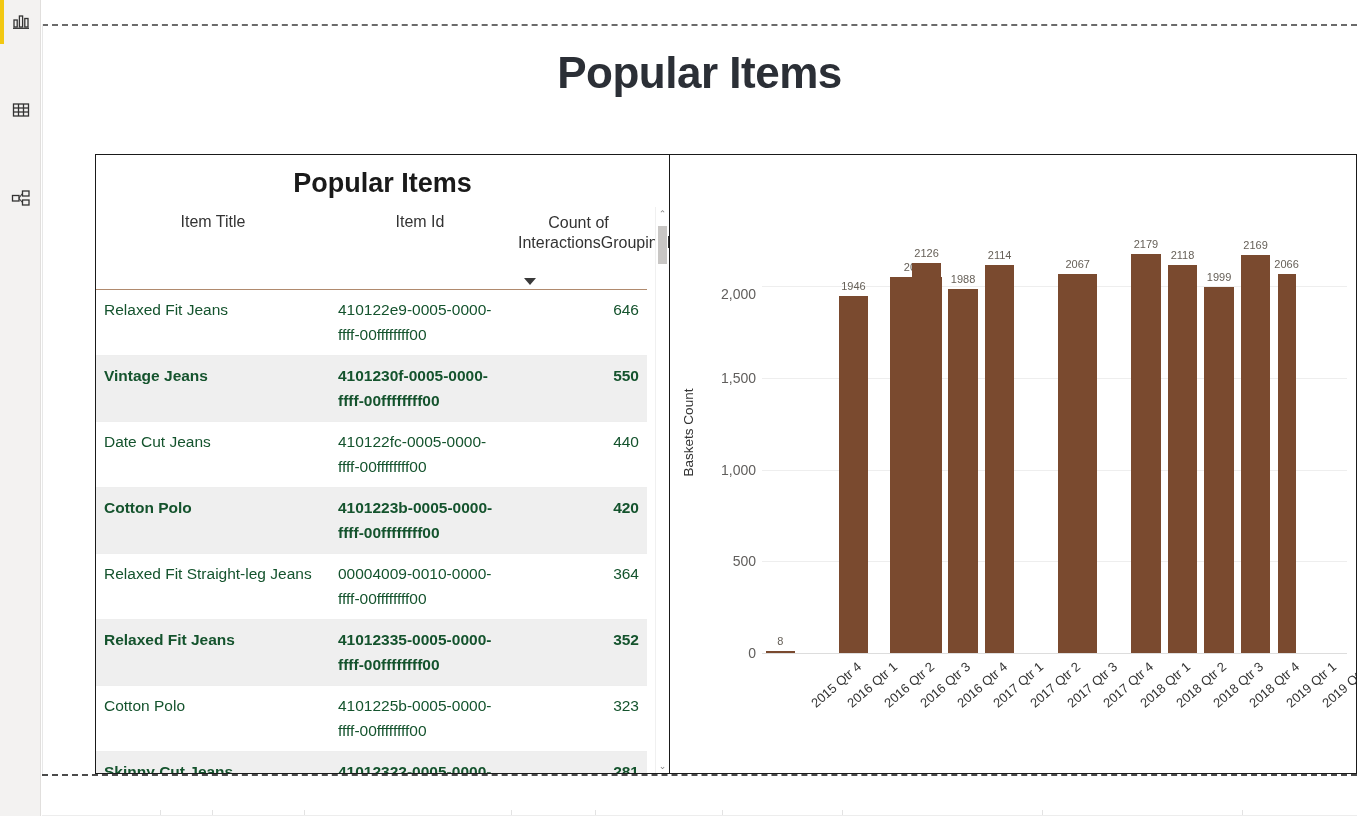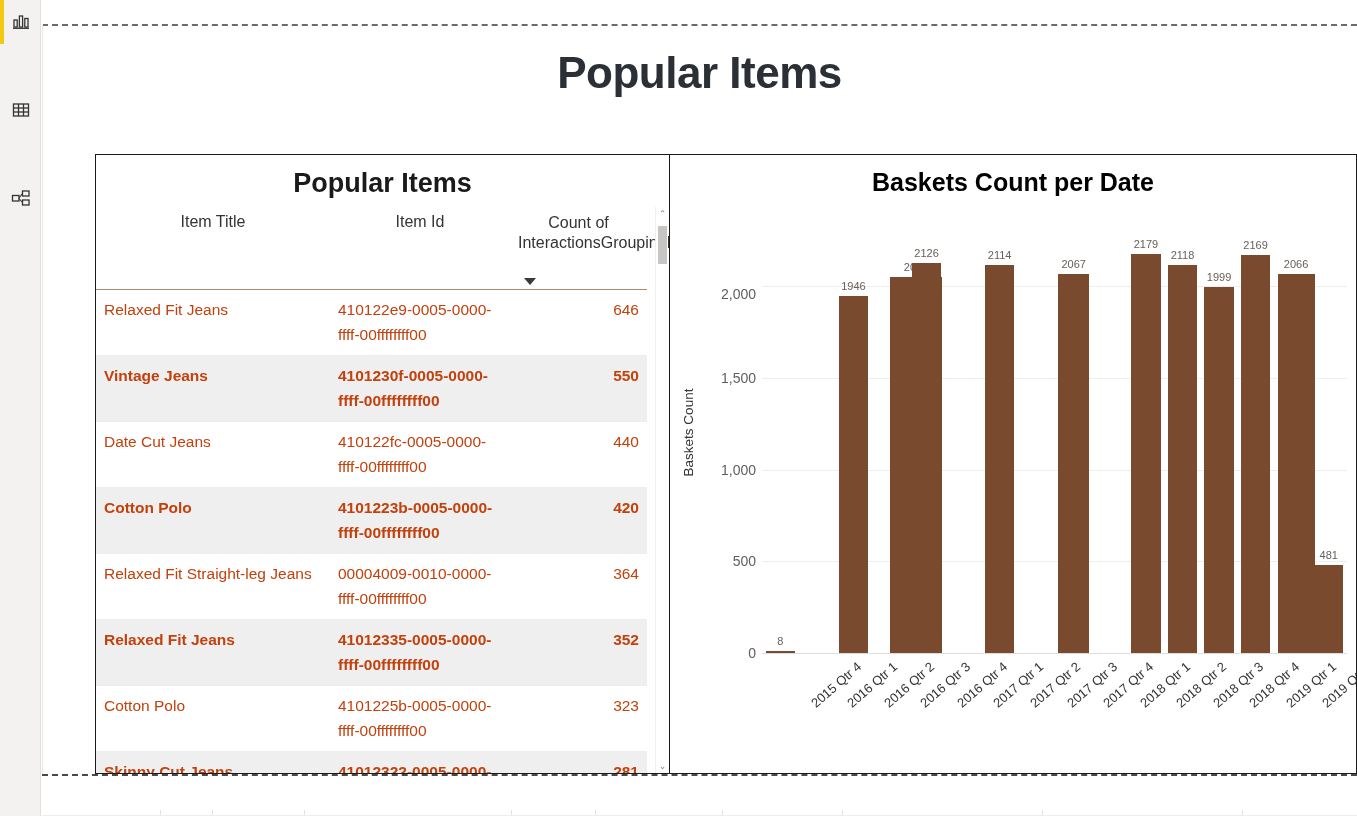--- a/index.html
+++ b/index.html
@@ -140,21 +140,21 @@
     border-left: 6px solid transparent;
     border-right: 6px solid transparent;
     border-top: 7px solid #3a3a3a;
   }
 
   table.grid tbody td {
     padding: 7px 8px 8px 8px;
     vertical-align: top;
     line-height: 25px;
     font-size: 15.5px;
-    color: #c2410c;
+    color: #14532d;
     border-bottom: 1px solid #eeeeee;
   }
   td.v-title { text-align: left; }
   td.v-id    { text-align: left; padding-left: 6px; }
   td.v-count { text-align: right; padding-right: 10px; }
   tbody tr.alt td { background: #efefef; font-weight: bold; }
 
   
   #table-scrollbar {
     position: absolute;
@@ -391,21 +391,20 @@
       </div>
 
       <div id="table-scrollbar">
         <div class="sb-arrow up">⌃</div>
         <div class="sb-thumb"></div>
         <div class="sb-arrow down">⌄</div>
       </div>
     </div>
 
     <div id="chart-visual">
-      <div id="chart-title">Baskets Count per Date</div>
 
       <div id="chart-body">
         <div id="y-axis-title">
           <span>Baskets Count</span>
         </div>
         <div id="plot-wrap">
           <div id="gridlines">
               <div class="gridline zero" style="top: 440px;"></div>
               <div class="gridline" style="top: 348.333px;"></div>
               <div class="gridline" style="top: 256.667px;"></div>
@@ -429,51 +428,51 @@
                 <div class="bar-label" style="bottom: 360.767px;">1946</div>
               </div>
               <div class="bar-slot" style="left: 128px; width: 52px;">
                 <div class="bar" style="height: 375.65px; background: rgb(122, 74, 47);"></div>
                 <div class="bar-label" style="bottom: 379.65px;">2049</div>
               </div>
               <div class="bar-slot" style="left: 149.906px; width: 29.25px;">
                 <div class="bar" style="height: 389.767px; background: rgb(122, 74, 47);"></div>
                 <div class="bar-label" style="bottom: 393.767px;">2126</div>
               </div>
+              <div class="bar-slot" style="left: 186.469px; width: 29.25px;">
+                <div class="bar" style="height: 364.467px; background: rgb(122, 74, 47);"></div>
+                <div class="bar-label" style="bottom: 368.467px;">1988</div>
+              </div>
               <div class="bar-slot" style="left: 223.031px; width: 29.25px;">
                 <div class="bar" style="height: 387.567px; background: rgb(122, 74, 47);"></div>
                 <div class="bar-label" style="bottom: 391.567px;">2114</div>
               </div>
-              <div class="bar-slot" style="left: 296.156px; width: 31px;">
+              <div class="bar-slot" style="left: 296.156px; width: 39px;">
                 <div class="bar" style="height: 378.95px; background: rgb(122, 74, 47);"></div>
                 <div class="bar-label" style="bottom: 382.95px;">2067</div>
               </div>
               <div class="bar-slot" style="left: 369.281px; width: 29.25px;">
                 <div class="bar" style="height: 399.483px; background: rgb(122, 74, 47);"></div>
                 <div class="bar-label" style="bottom: 403.483px;">2179</div>
               </div>
               <div class="bar-slot" style="left: 405.844px; width: 29.25px;">
                 <div class="bar" style="height: 388.3px; background: rgb(122, 74, 47);"></div>
                 <div class="bar-label" style="bottom: 392.3px;">2118</div>
               </div>
               <div class="bar-slot" style="left: 442.406px; width: 29.25px;">
                 <div class="bar" style="height: 366.483px; background: rgb(122, 74, 47);"></div>
                 <div class="bar-label" style="bottom: 370.483px;">1999</div>
               </div>
               <div class="bar-slot" style="left: 478.969px; width: 29.25px;">
                 <div class="bar" style="height: 397.65px; background: rgb(122, 74, 47);"></div>
                 <div class="bar-label" style="bottom: 401.65px;">2169</div>
               </div>
-              <div class="bar-slot" style="left: 515.531px; width: 37px;">
+              <div class="bar-slot" style="left: 515.531px; width: 18px;">
                 <div class="bar" style="height: 378.767px; background: rgb(122, 74, 47);"></div>
                 <div class="bar-label" style="bottom: 382.767px;">2066</div>
-              </div>
-              <div class="bar-slot" style="left: 552.094px; width: 29.25px;">
-                <div class="bar" style="height: 88.1833px; background: rgb(122, 74, 47);"></div>
-                <div class="bar-label" style="bottom: 92.1833px;">481</div>
               </div>
             </div>
           <div id="xlabels">
               <div class="x-label" style="left: 92.5662px;">2015 Qtr 4</div>
               <div class="x-label" style="left: 129.129px;">2016 Qtr 1</div>
               <div class="x-label" style="left: 165.691px;">2016 Qtr 2</div>
               <div class="x-label" style="left: 202.254px;">2016 Qtr 3</div>
               <div class="x-label" style="left: 238.816px;">2016 Qtr 4</div>
               <div class="x-label" style="left: 275.379px;">2017 Qtr 1</div>
               <div class="x-label" style="left: 311.941px;">2017 Qtr 2</div>

